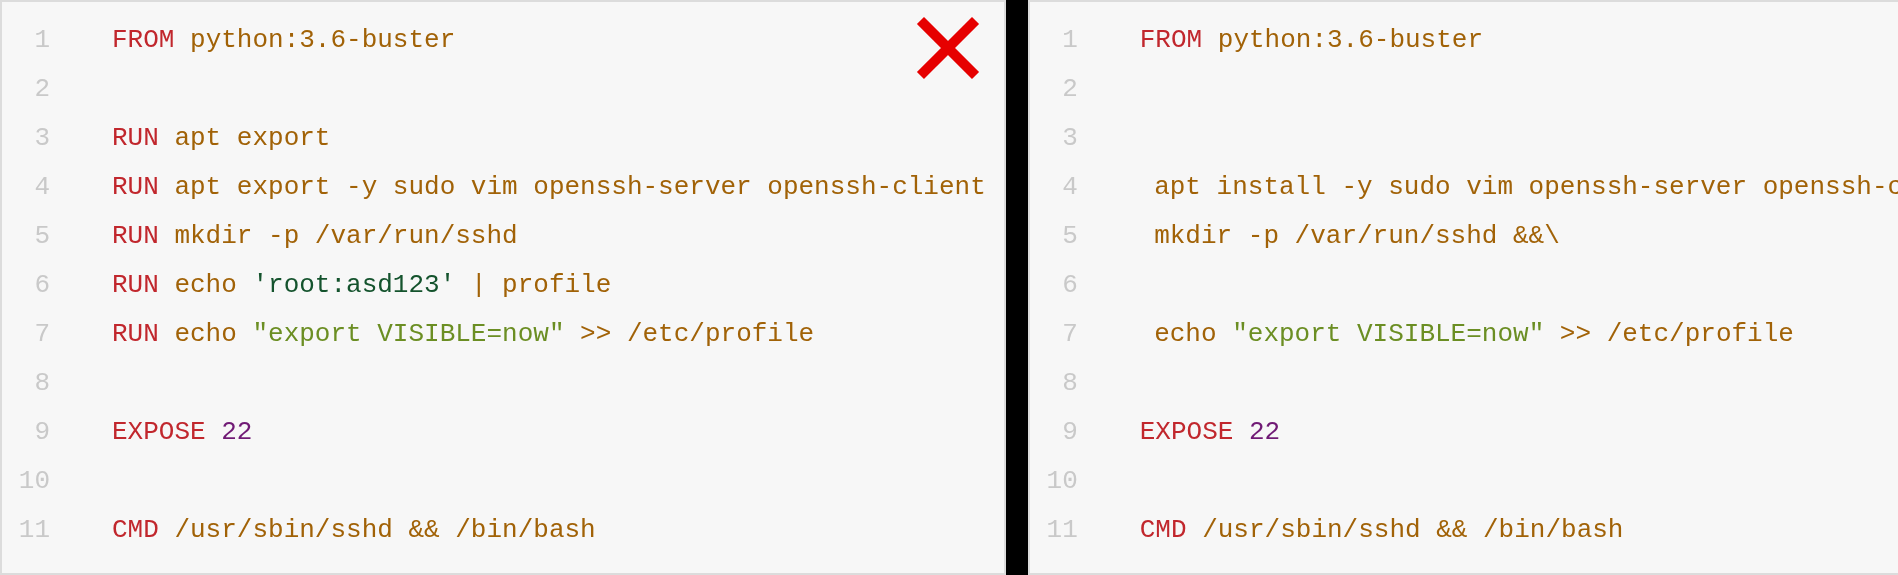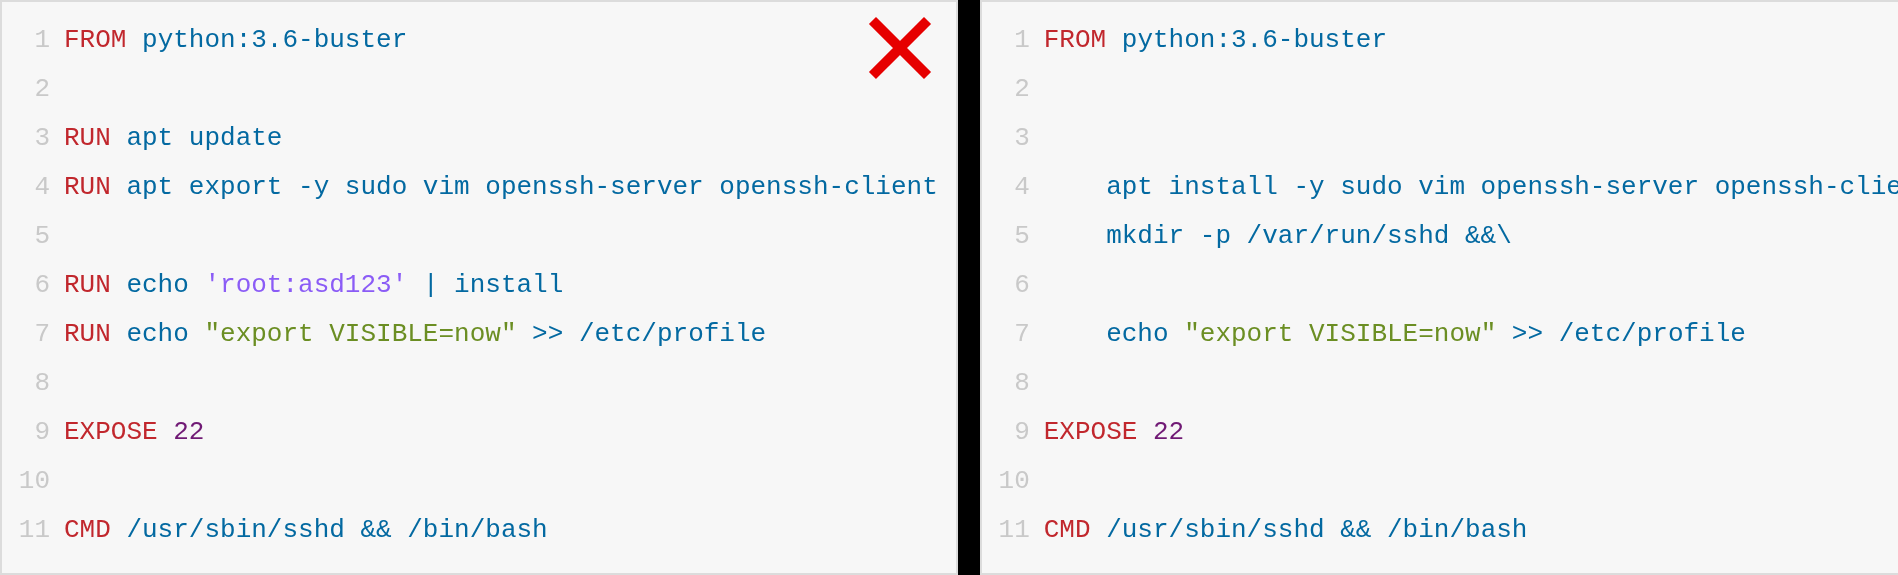--- a/index.html
+++ b/index.html
@@ -43,42 +43,42 @@
     font-size: 26px;
     white-space: pre;
   }
   .lineno {
     width: 48px;
     text-align: right;
     color: #c9c9c9;
     margin-right: 14px;
     user-select: none;
   }
-  .tok-kw    { color: #c1272d; }   
-  .tok-txt   { color: #0369a1; }
+  .tok-kw    { color: #c1272d; margin-left: 48px; }   
+  .tok-txt   { color: #a16207; }
   .tok-num   { color: #701a75; }
-  .tok-str1  { color: #8b5cf6; margin-top: 20px; }   
+  .tok-str1  { color: #14532d; margin-top: 20px; }   
   .tok-str2  { color: #6b8e23; }   
 </style>
 </head>
 <body>
 
 <div class="wrap">
   <div class="panel" id="panel-left">
     <div class="mark">
       <svg width="72" height="72" viewBox="0 0 72 72">
         <path d="M12 12 L60 60 M60 12 L12 60" stroke="#e60000" stroke-width="10" stroke-linecap="square" fill="none"></path>
       </svg>
     </div>
   <div class="code-line"><span class="lineno">1</span><span><span class="tok-kw">FROM</span><span class="tok-txt"> python:3.6-buster</span></span></div>
       <div class="code-line"><span class="lineno">2</span><span></span></div>
-      <div class="code-line"><span class="lineno">3</span><span><span class="tok-kw">RUN</span><span class="tok-txt"> apt update</span></span></div>
+      <div class="code-line"><span class="lineno">3</span><span><span class="tok-kw">RUN</span><span class="tok-txt"> apt export</span></span></div>
       <div class="code-line"><span class="lineno">4</span><span><span class="tok-kw">RUN</span><span class="tok-txt"> apt export -y sudo vim openssh-server openssh-client</span></span></div>
-      <div class="code-line"><span class="lineno">5</span></div>
-      <div class="code-line"><span class="lineno">6</span><span><span class="tok-kw">RUN</span><span class="tok-txt"> echo </span><span class="tok-str1">'root:asd123'</span><span class="tok-txt"> | install</span></span></div>
+      <div class="code-line"><span class="lineno">5</span><span><span class="tok-kw">RUN</span><span class="tok-txt"> mkdir -p /var/run/sshd</span></span></div>
+      <div class="code-line"><span class="lineno">6</span><span><span class="tok-kw">RUN</span><span class="tok-txt"> echo </span><span class="tok-str1">'root:asd123'</span><span class="tok-txt"> | profile</span></span></div>
       <div class="code-line"><span class="lineno">7</span><span><span class="tok-kw">RUN</span><span class="tok-txt"> echo </span><span class="tok-str2">"export VISIBLE=now"</span><span class="tok-txt"> &gt;&gt; /etc/profile</span></span></div>
       <div class="code-line"><span class="lineno">8</span><span></span></div>
       <div class="code-line"><span class="lineno">9</span><span><span class="tok-kw">EXPOSE</span><span class="tok-txt"> </span><span class="tok-num">22</span></span></div>
       <div class="code-line"><span class="lineno">10</span><span></span></div>
       <div class="code-line"><span class="lineno">11</span><span><span class="tok-kw">CMD</span><span class="tok-txt"> /usr/sbin/sshd &amp;&amp; /bin/bash</span></span></div>
     </div>
   <div class="gap"></div>
   <div class="panel" id="panel-right">
 
   <div class="code-line"><span class="lineno">1</span><span><span class="tok-kw">FROM</span><span class="tok-txt"> python:3.6-buster</span></span></div>

